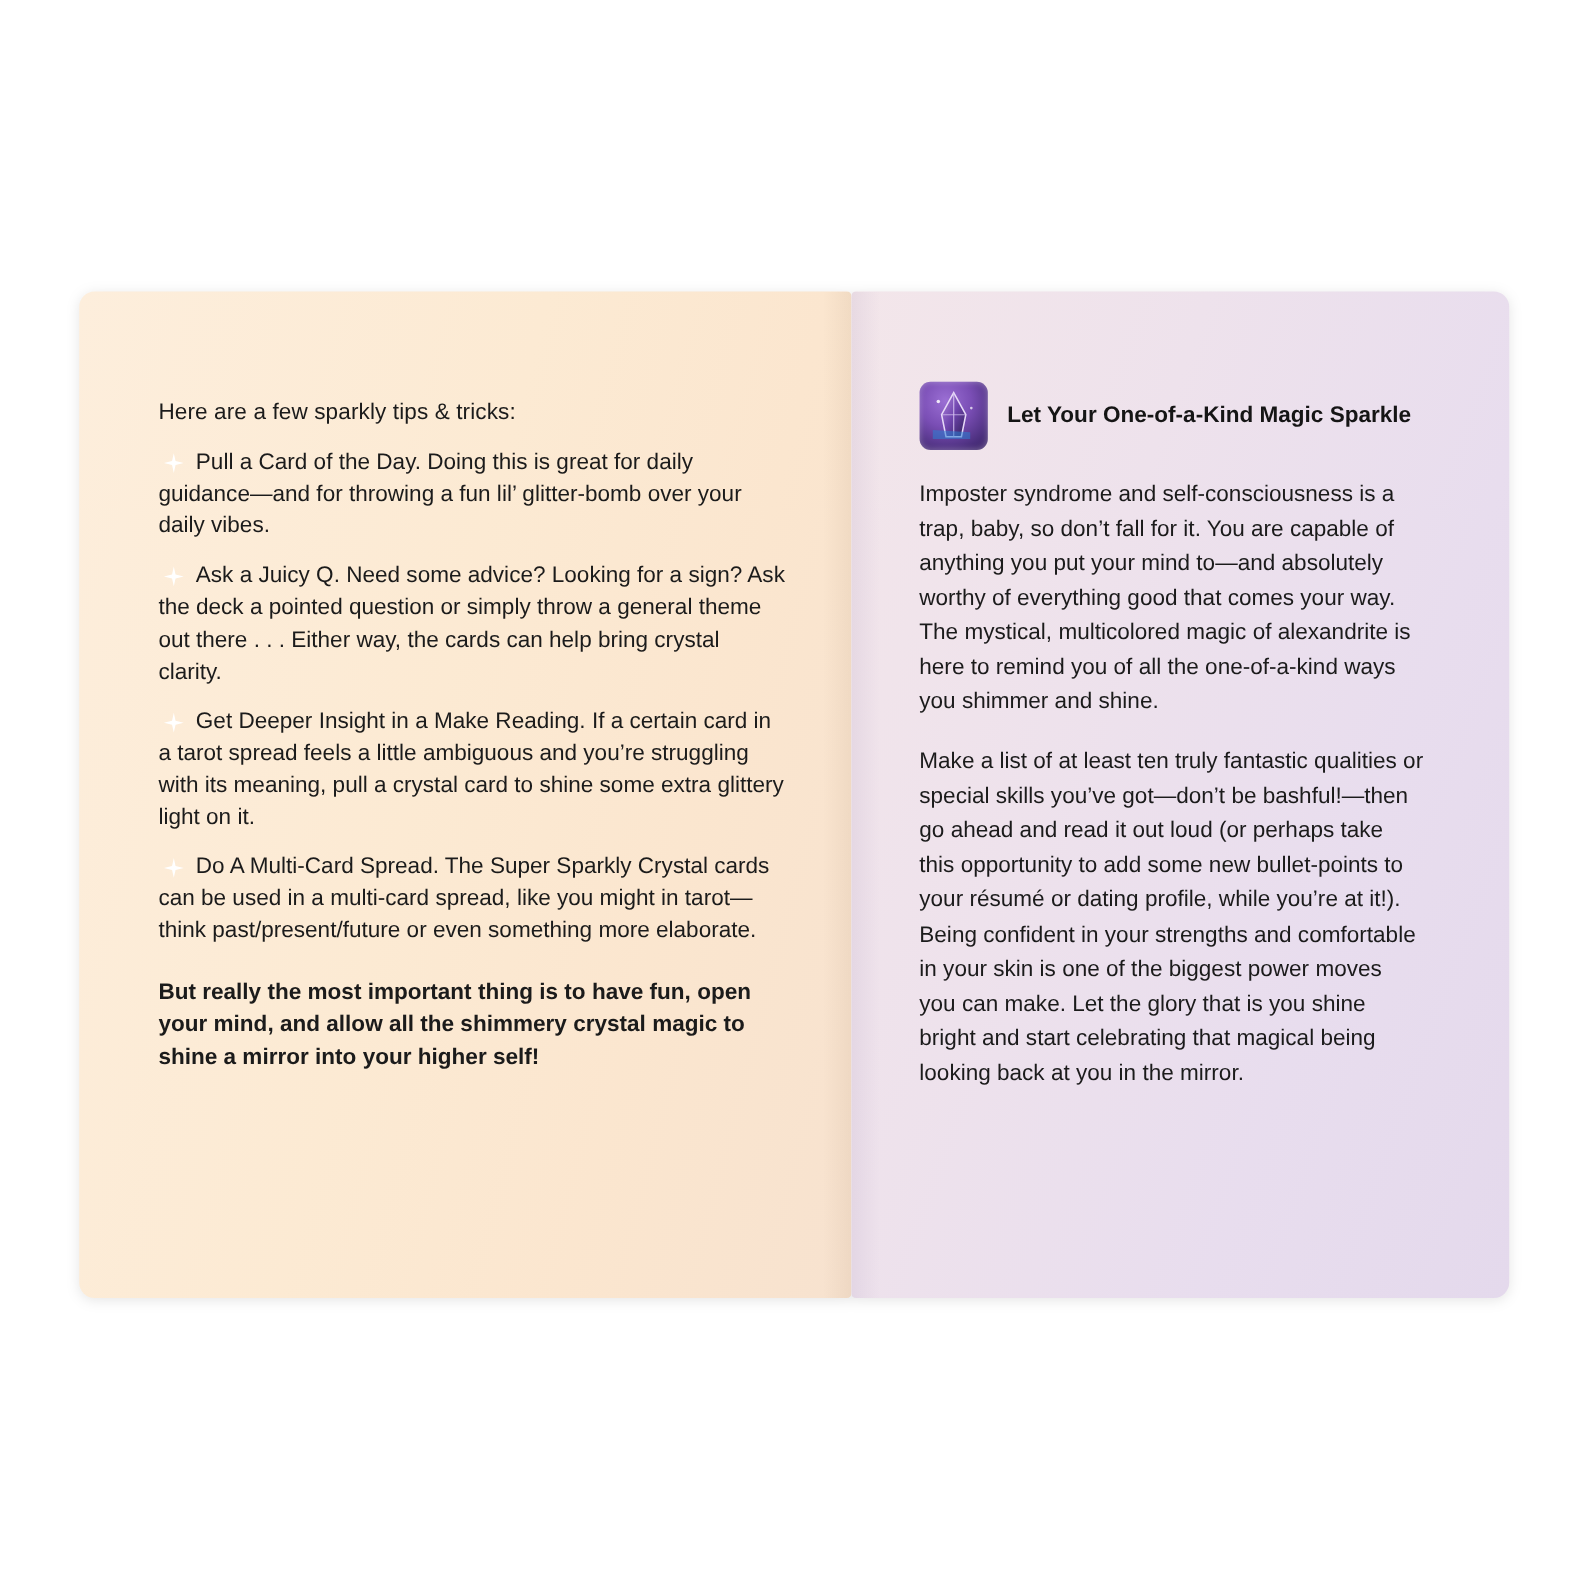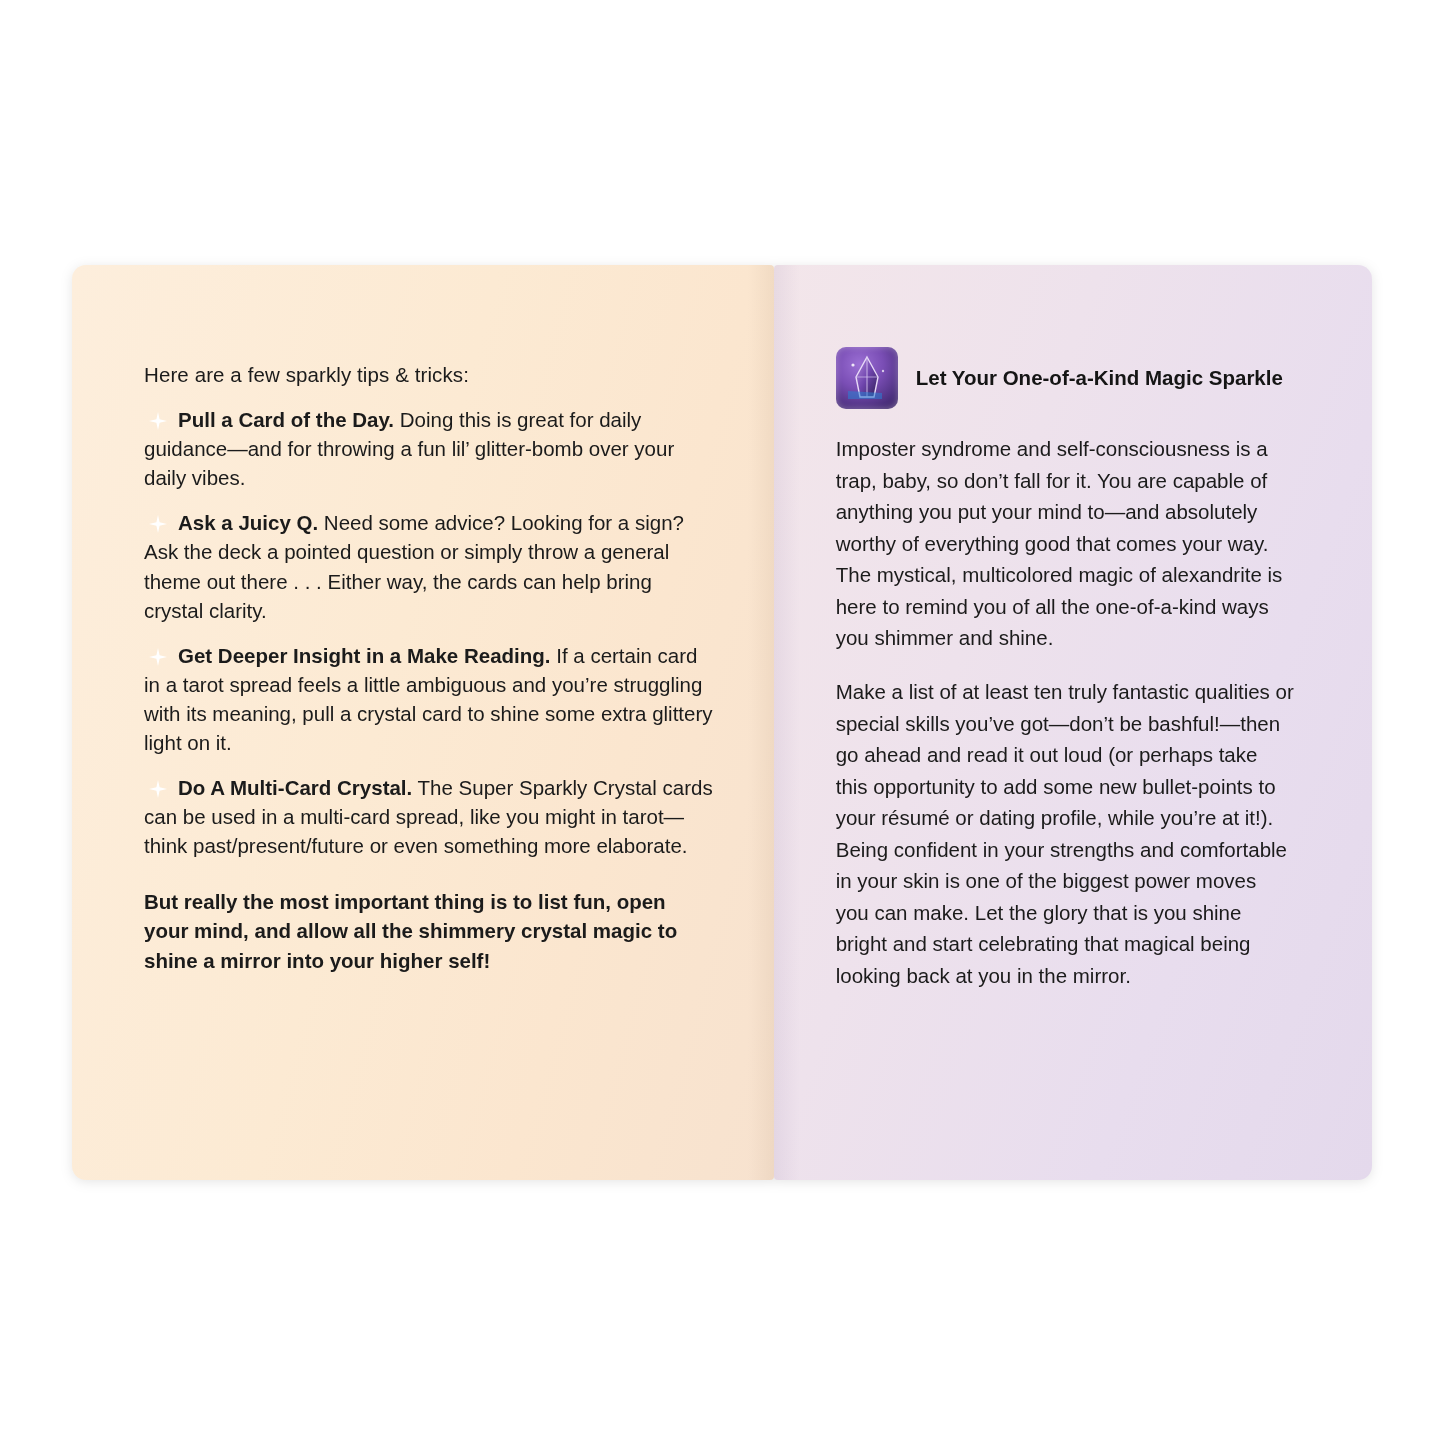--- a/index.html
+++ b/index.html
@@ -73,21 +73,21 @@
 
   .tip {
     font-size: 20.5px;
     line-height: 1.42;
     color: #1b1b1b;
     margin: 0 0 16px 0;
     text-indent: 34px;
     position: relative;
   }
   .tip b {
-    font-weight: bold;
+    font-weight: normal;
   }
   .sparkle {
     position: absolute;
     left: 2px;
     top: 6px;
     width: 24px;
     height: 20px;
     text-indent: 0;
   }
   .sparkle svg { display: block; }
@@ -177,25 +177,25 @@
       </span>
       <b>Get Deeper Insight in a Make Reading.</b><span> If a certain card in a tarot spread feels a little ambiguous and you’re struggling with its meaning, pull a crystal card to shine some extra glittery light on it.</span>
     </p>
 
     <p class="tip">
       <span class="sparkle">
         <svg width="24" height="20" viewBox="0 0 24 20">
             <path d="M12 1 L13.6 8.2 L21 10 L13.6 11.8 L12 19 L10.4 11.8 L3 10 L10.4 8.2 Z" fill="#ffffff"></path>
           </svg>
       </span>
-      <b>Do A Multi-Card Crystal.</b><span> The Super Sparkly Crystal cards can be used in a multi-card spread, like you might in tarot—think past/present/future or even something more elaborate.</span>
-    </p>
-
-
-    <p class="closing">But really the most important thing is to list fun, open your mind, and allow all the shimmery crystal magic to shine a mirror into your higher self!</p>
+      <b>Do A Multi-Card Spread.</b><span> The Super Sparkly Crystal cards can be used in a multi-card spread, like you might in tarot—think past/present/future or even something more elaborate.</span>
+    </p>
+
+
+    <p class="closing">But really the most important thing is to have fun, open your mind, and allow all the shimmery crystal magic to shine a mirror into your higher self!</p>
   </div>
 
   <div class="page page-right">
 
     <div class="stone-header">
       <div class="stone-chip">
         <svg width="62" height="62" viewBox="0 0 62 62">
           <defs>
             <linearGradient id="gemg" x1="0" y1="0" x2="1" y2="1">
               <stop offset="0%" stop-color="#b48ae0"></stop>

